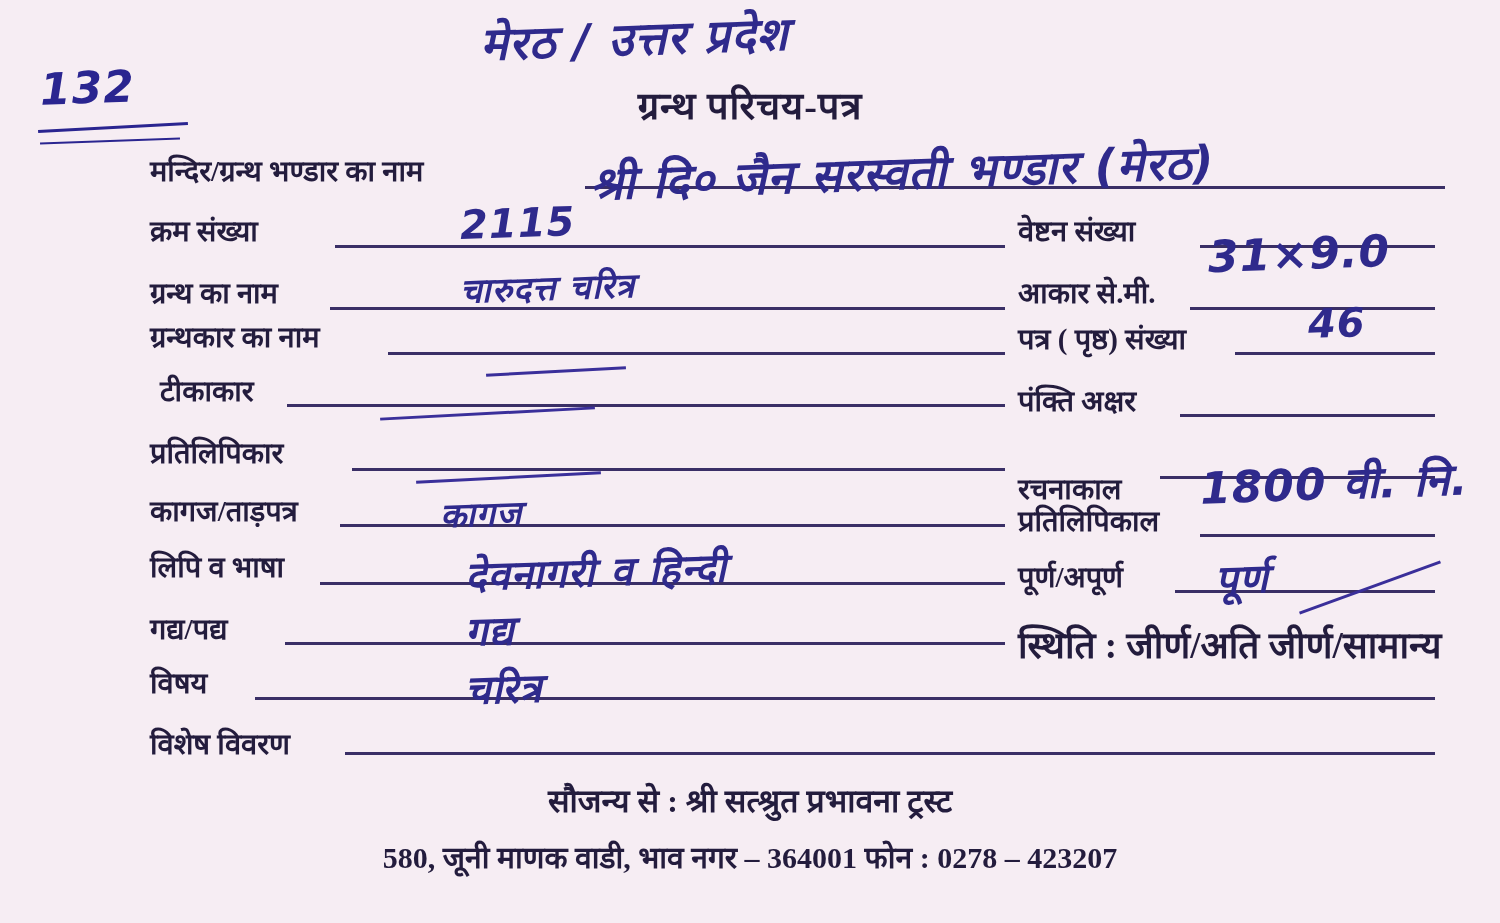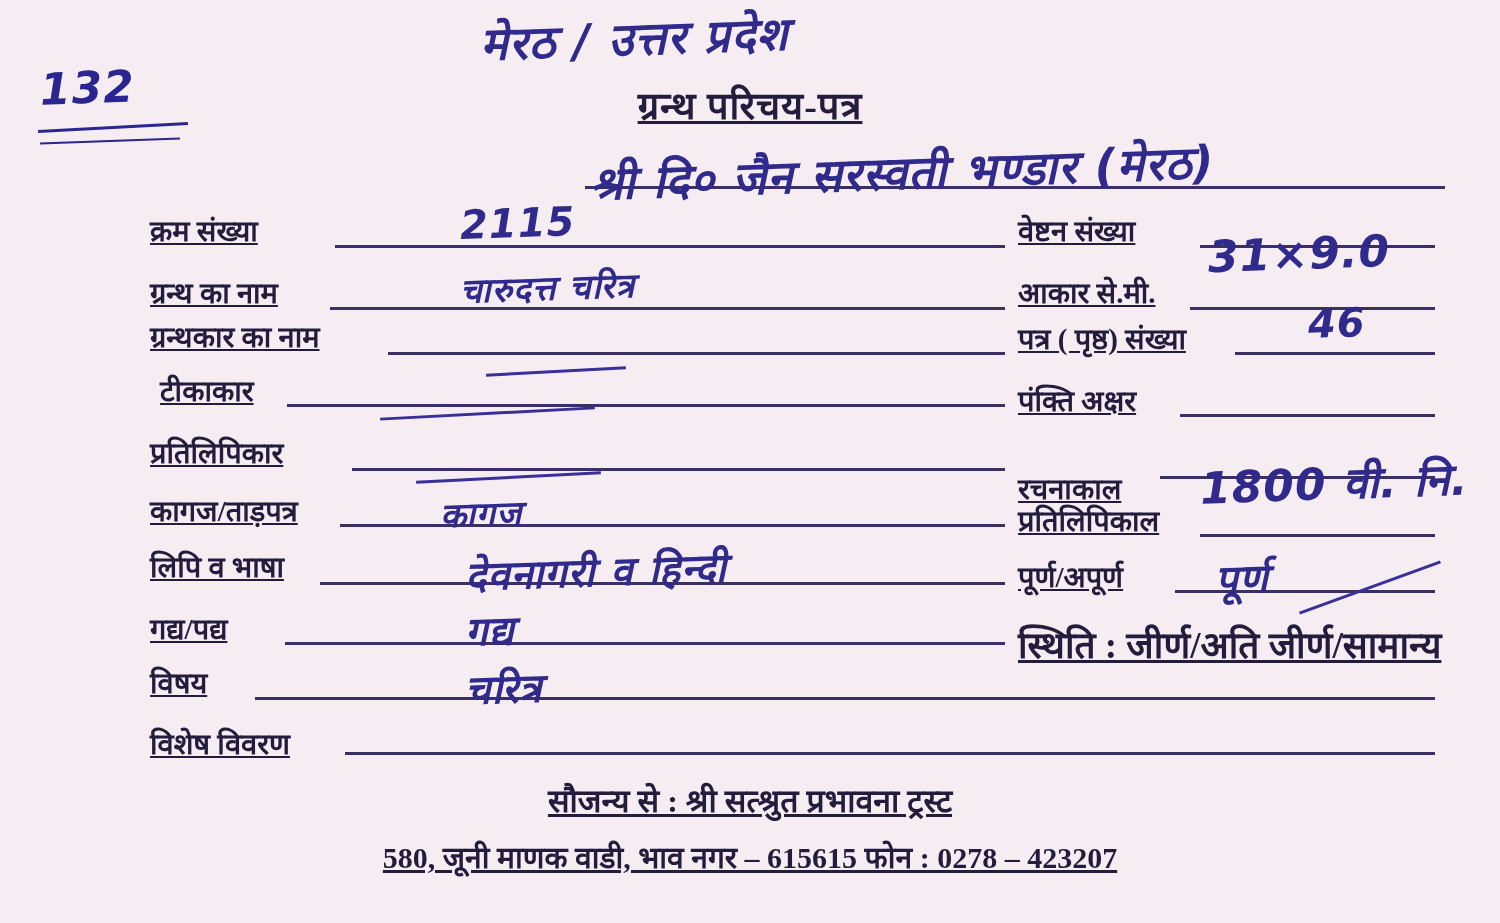--- a/index.html
+++ b/index.html
@@ -26,21 +26,20 @@
     letter-spacing: 1px;
     transform: rotate(-2deg);
     white-space: nowrap;
   }
 
   .printed {
     font-family: "Liberation Serif", serif;
     font-weight: 700;
     color: #231c3d;
     white-space: nowrap;
-    text-decoration: underline;
   }
 
   .rule {
     position: absolute;
     height: 0;
     border-top: 3px solid #3a2f66;
   }
 
   .abs { position: absolute; }
 
@@ -112,20 +111,21 @@
 <div id="page">
 
   <div class="abs hand" id="top-note">मेरठ / उत्तर प्रदेश</div>
 
   <div class="abs hand" id="page-number">132</div>
   <div class="rule abs" id="page-number-underline1"></div>
   <div class="rule abs" id="page-number-underline2"></div>
 
   <div class="abs printed" id="doc-title">ग्रन्थ परिचय-पत्र</div>
 
+  <div class="abs printed label" style="top:150px; left:150px;">मन्दिर/ग्रन्थ भण्डार का नाम</div>
   <div class="rule abs" style="top:186px; left:585px; width:860px;"></div>
   <div class="abs hand value" style="top:140px; left:590px; font-size:46px;">श्री दि० जैन सरस्वती भण्डार (मेरठ)</div>
 
   <div class="abs printed label" style="top:210px; left:150px;">क्रम संख्या</div>
   <div class="rule abs" style="top:245px; left:335px; width:670px;"></div>
   <div class="abs hand value" style="top:200px; left:460px;">2115</div>
 
   <div class="abs printed label" style="top:272px; left:150px;">ग्रन्थ का नाम</div>
   <div class="rule abs" style="top:307px; left:330px; width:675px;"></div>
   <div class="abs hand value sm" style="top:264px; left:460px;">चारुदत्त चरित्र</div>
@@ -191,15 +191,15 @@
 
   <div class="abs printed label" style="top:556px; left:1018px;">पूर्ण/अपूर्ण</div>
   <div class="rule abs" style="top:590px; left:1175px; width:260px;"></div>
   <div class="abs hand value" style="top:550px; left:1215px;">पूर्ण</div>
   <div class="scribble" style="top:586px; left:1295px; width:150px; transform:rotate(-20deg);"></div>
 
   <div class="abs printed label small" style="top:618px; left:1018px;">स्थिति : जीर्ण/अति जीर्ण/सामान्य</div>
   <div class="abs hand value sm" style="top:612px; left:1430px;"></div>
 
   <div class="abs printed footer-line" id="footer1">सौजन्य से :   श्री सत्श्रुत प्रभावना ट्रस्ट</div>
-  <div class="abs printed footer-line" id="footer2">580, जूनी माणक वाडी, भाव नगर – 615615 फोन : 0278 – 423207</div>
+  <div class="abs printed footer-line" id="footer2">580, जूनी माणक वाडी, भाव नगर – 364001 फोन : 0278 – 423207</div>
 
 </div>
 
 </body></html>

